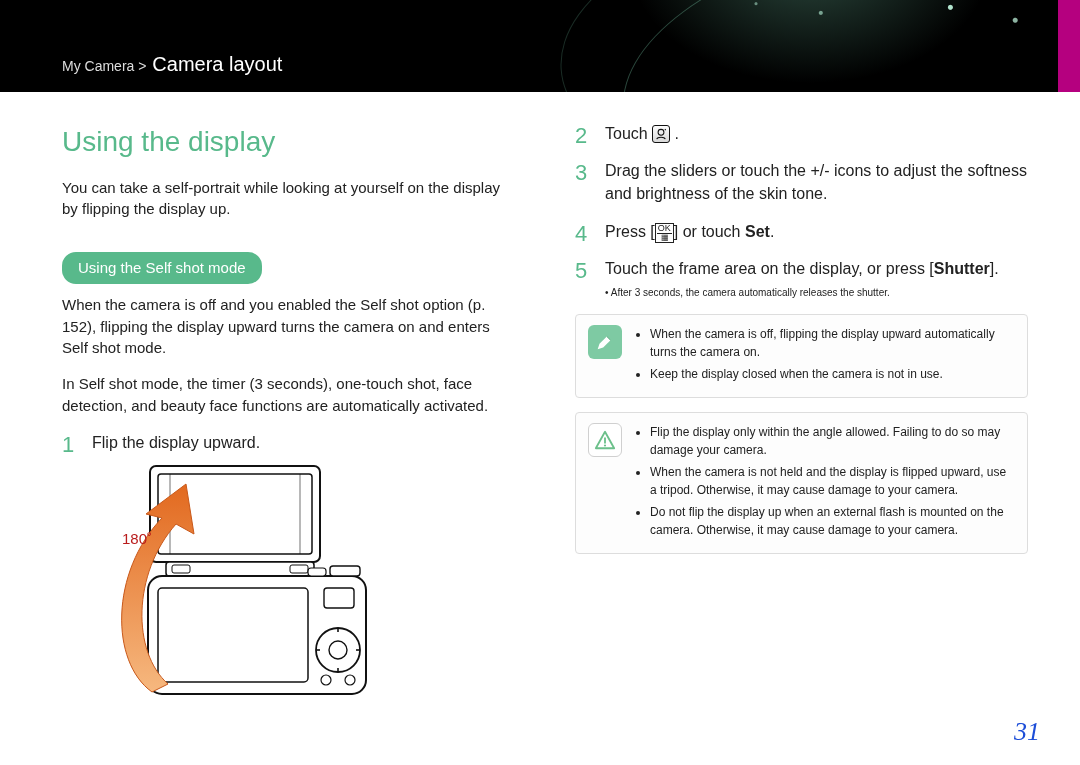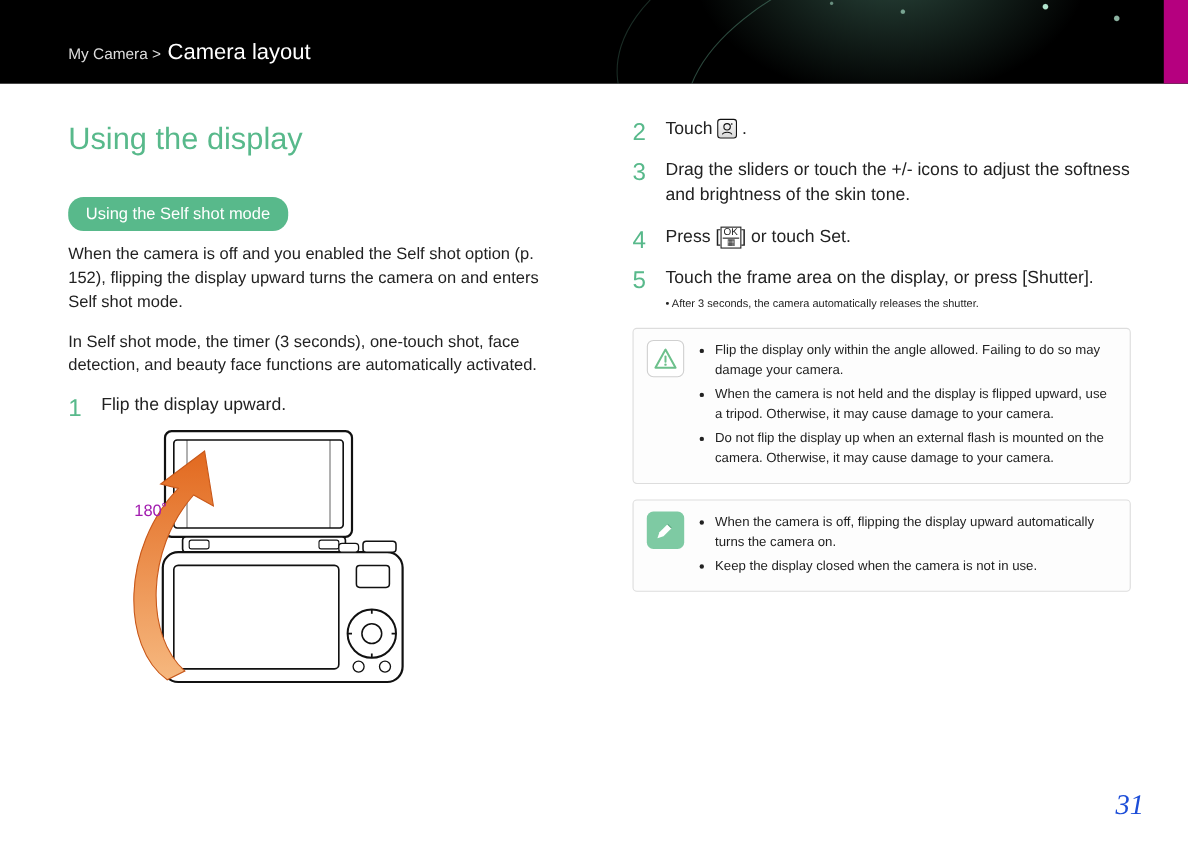--- a/index.html
+++ b/index.html
@@ -5,21 +5,21 @@
   * { margin: 0; padding: 0; box-sizing: border-box; }
   body {
     width: 1080px; height: 765px;
     font-family: "Segoe UI", "Helvetica Neue", Arial, sans-serif;
     color: #222;
     background: #fff;
     position: relative;
     overflow: hidden;
   }
   .header {
-    height: 76px;
+    height: 92px;
     background: #000;
     color: #fff;
     position: relative;
     overflow: hidden;
   }
   .header-bg {
     position: absolute; inset: 0;
     background: radial-gradient(ellipse 300px 200px at 75% -40%, rgba(120,200,170,0.35), transparent 60%),
                 radial-gradient(circle at 88% 8%, rgba(200,255,230,0.9) 0 2px, transparent 3px),
                 radial-gradient(circle at 76% 14%, rgba(200,255,230,0.6) 0 1.5px, transparent 2.5px),
@@ -129,48 +129,49 @@
   .note-ic.tip { background:#7ecaa3; }
   .note-ic.warn { background:#fff; border:1px solid #d0d0d0; }
   .note-ic svg { width:22px; height:22px; }
   .illustration {
     margin-top: 8px;
     position: relative;
     height: 260px;
   }
   .illu-label {
     position:absolute; left:30px; top:66px;
-    font-size:15px; color:#a21caf;
+    font-size:15px; color:#b91c1c;
   }
   .page-num {
     position: absolute; right: 40px; bottom: 18px;
     font-style: italic; font-size: 26px; color: #1d4ed8;
     font-family: Georgia, "Times New Roman", serif;
   }
-  b, strong { font-weight:400; }
+  b, strong { font-weight:700; }
 </style>
 </head>
 <body>
 
 <div class="header">
   <div class="header-bg"></div>
   <div class="header-swoosh"></div>
   <div class="header-swoosh s2"></div>
   <div class="header-accent"></div>
   <div class="breadcrumb">
     <span>My Camera</span>
     <span> &gt; </span>
     <span class="bc-title">Camera layout</span>
   </div>
 </div>
 
 <div class="content">
 
   <div class="col">
     <h1 class="section-title">Using the display</h1>
+    <p class="para">You can take a self-portrait while looking at yourself on the display by flipping the display up.</p>
 
     <div class="pill">Using the Self shot mode</div>
     <p class="para">When the camera is off and you enabled the Self shot option (p. 152), flipping the display upward turns the camera on and enters Self shot mode.</p>
     <p class="para">In Self shot mode, the timer (3 seconds), one-touch shot, face detection, and beauty face functions are automatically activated.</p>
 
     <ol class="steps">
       <li>
         <span>Flip the display upward.</span>
         <div class="illustration">
           <span class="illu-label">180˚</span>
@@ -237,45 +238,45 @@
         <span>Drag the sliders or touch the +/- icons to adjust the softness and brightness of the skin tone.</span>
       </li>
       <li>
         <span>Press [</span><span class="okbtn"><span class="ok">OK</span><span class="grid">▦</span></span><span>] or touch </span><b>Set</b><span>.</span>
       </li>
       <li>
         <span>Touch the frame area on the display, or press [</span><b>Shutter</b><span>].</span>
         <div class="step-sub">After 3 seconds, the camera automatically releases the shutter.</div>
       </li>
     </ol>
+
+    <div class="note-box">
+      <div class="note-ic tip">
+        <svg viewBox="0 0 24 24">
+            <path d="M4 20l2-6 8-8 4 4-8 8-6 2z" fill="#fff"></path>
+            <path d="M14 6l4 4" stroke="#5aa77e" stroke-width="1"></path>
+          </svg>
+      </div>
+      <ul>
+        <li>When the camera is off, flipping the display upward automatically turns the camera on.</li>
+        <li>Keep the display closed when the camera is not in use.</li>
+      </ul>
+    </div>
 
     <div class="note-box">
       <div class="note-ic warn">
         <svg viewBox="0 0 24 24">
             <path d="M12 3L2 21h20L12 3z" fill="none" stroke="#6cc08b" stroke-width="2" stroke-linejoin="round"></path>
             <line x1="12" y1="10" x2="12" y2="15" stroke="#6cc08b" stroke-width="2" stroke-linecap="round"></line>
             <circle cx="12" cy="18" r="1.2" fill="#6cc08b"></circle>
           </svg>
       </div>
       <ul>
         <li>Flip the display only within the angle allowed. Failing to do so may damage your camera.</li>
         <li>When the camera is not held and the display is flipped upward, use a tripod. Otherwise, it may cause damage to your camera.</li>
         <li>Do not flip the display up when an external flash is mounted on the camera. Otherwise, it may cause damage to your camera.</li>
       </ul>
     </div>
-
-    <div class="note-box">
-      <div class="note-ic tip">
-        <svg viewBox="0 0 24 24">
-            <path d="M4 20l2-6 8-8 4 4-8 8-6 2z" fill="#fff"></path>
-            <path d="M14 6l4 4" stroke="#5aa77e" stroke-width="1"></path>
-          </svg>
-      </div>
-      <ul>
-        <li>When the camera is off, flipping the display upward automatically turns the camera on.</li>
-        <li>Keep the display closed when the camera is not in use.</li>
-      </ul>
-    </div>
   </div>
 
 </div>
 
 <div class="page-num">31</div>
 
 </body></html>

